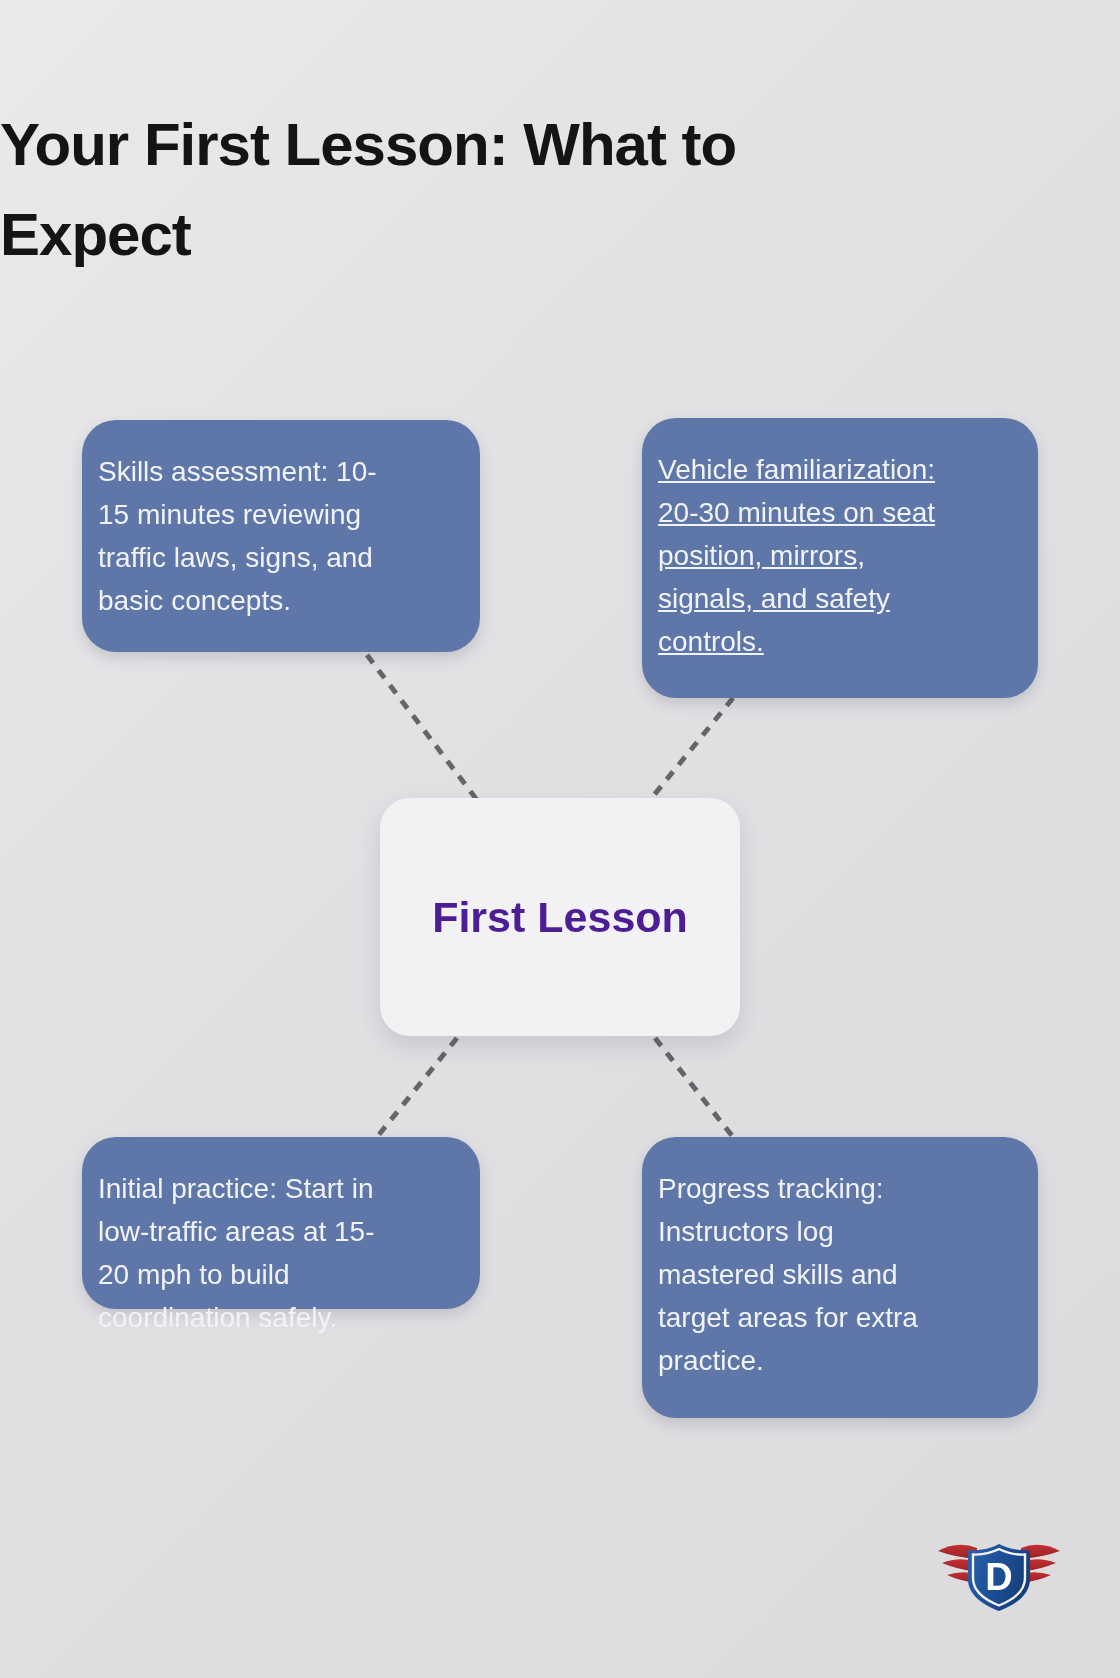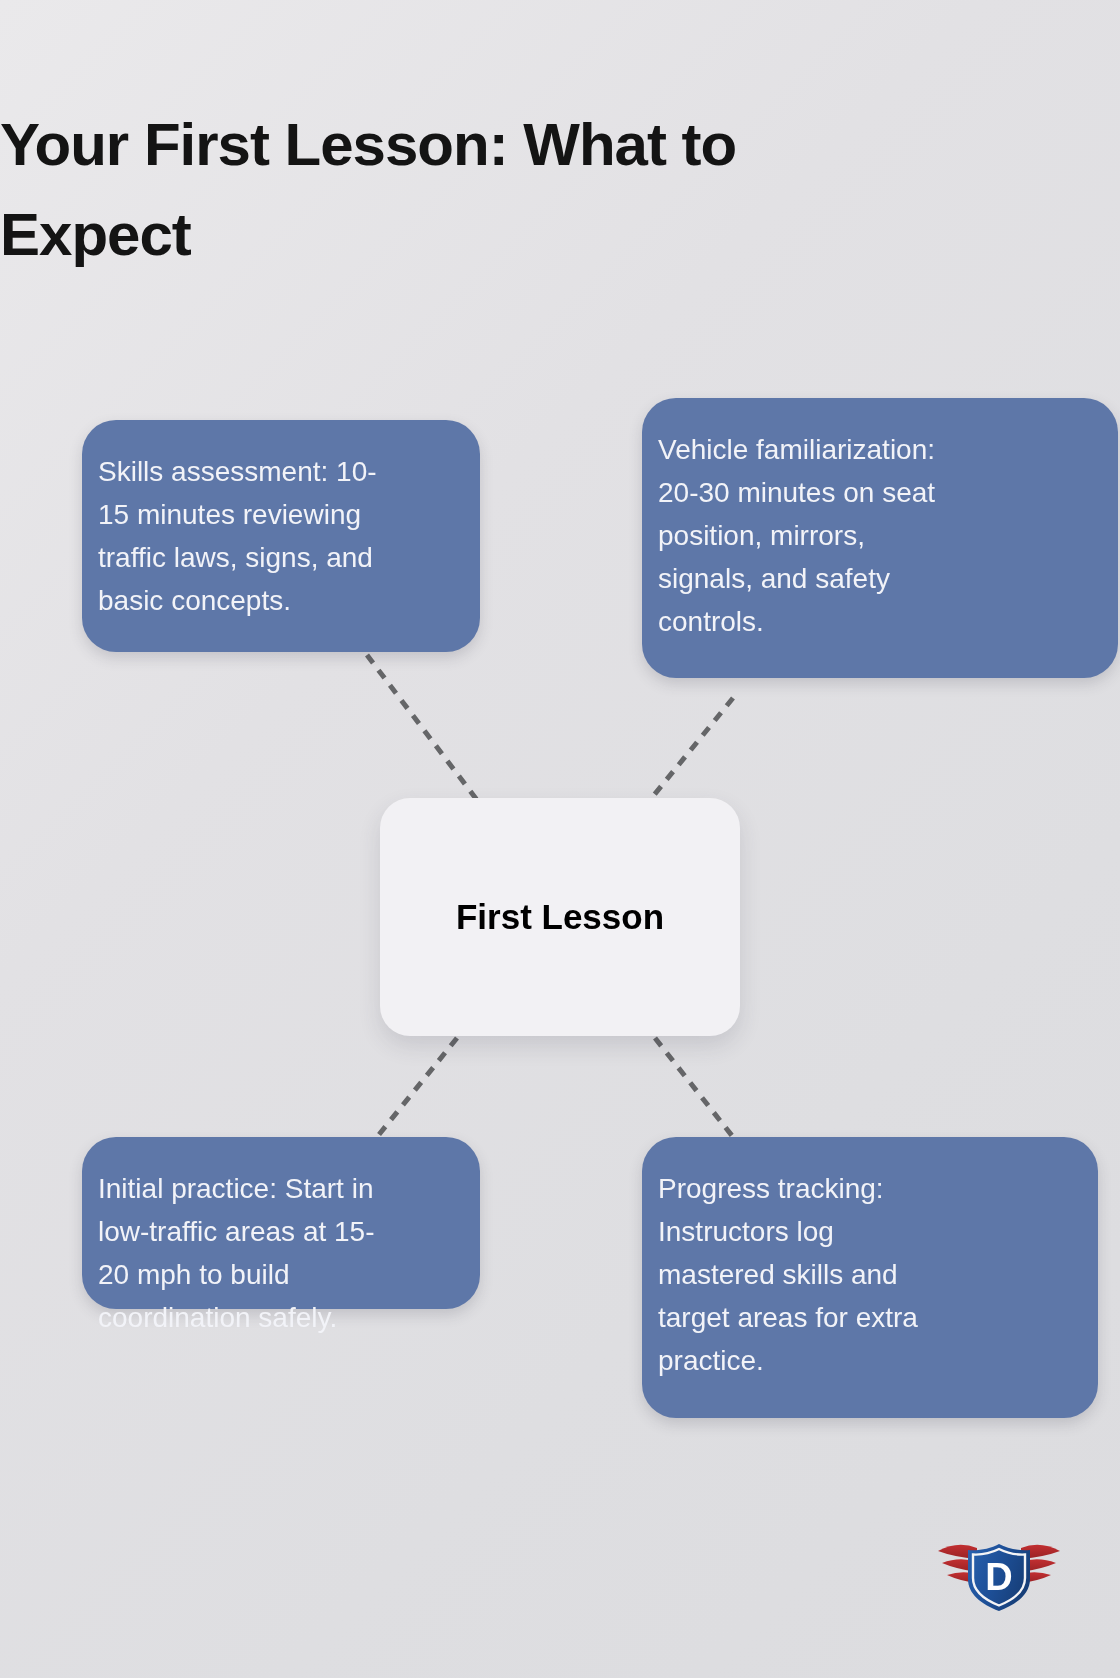--- a/index.html
+++ b/index.html
@@ -37,38 +37,38 @@
     border-radius: 34px;
     box-shadow: 0 6px 14px rgba(60,60,75,0.18);
     color: #f2f3f8;
     font-size: 28px;
     line-height: 43px;
     padding: 30px 20px 0 16px;
     box-sizing: border-box;
     white-space: pre-line;
   }
   .node-tl { left: 82px;  top: 420px;  width: 398px; height: 232px; }
-  .node-tr { left: 642px; top: 398px;  width: 476px; height: 280px; }
+  .node-tr { left: 642px; top: 418px;  width: 396px; height: 280px; text-decoration: underline; }
   .node-bl { left: 82px;  top: 1137px; width: 398px; height: 172px; }
-  .node-br { left: 642px; top: 1137px; width: 456px; height: 281px; }
+  .node-br { left: 642px; top: 1137px; width: 396px; height: 281px; }
 
   .center-node {
     position: absolute;
     z-index: 2;
     left: 380px; top: 798px;
     width: 360px; height: 238px;
     background: #f2f1f4;
     border-radius: 30px;
     box-shadow: 0 10px 22px rgba(60,60,75,0.14);
     display: flex;
     align-items: center;
     justify-content: center;
-    font-size: 35px;
+    font-size: 43px;
     font-weight: 700;
-    color: #000000;
+    color: #4c1d95;
   }
 
   .logo {
     position: absolute;
     z-index: 2;
     left: 930px; top: 1535px;
     width: 130px; height: 95px;
   }
   .logo svg { display: block; }
   .logo-letter {

